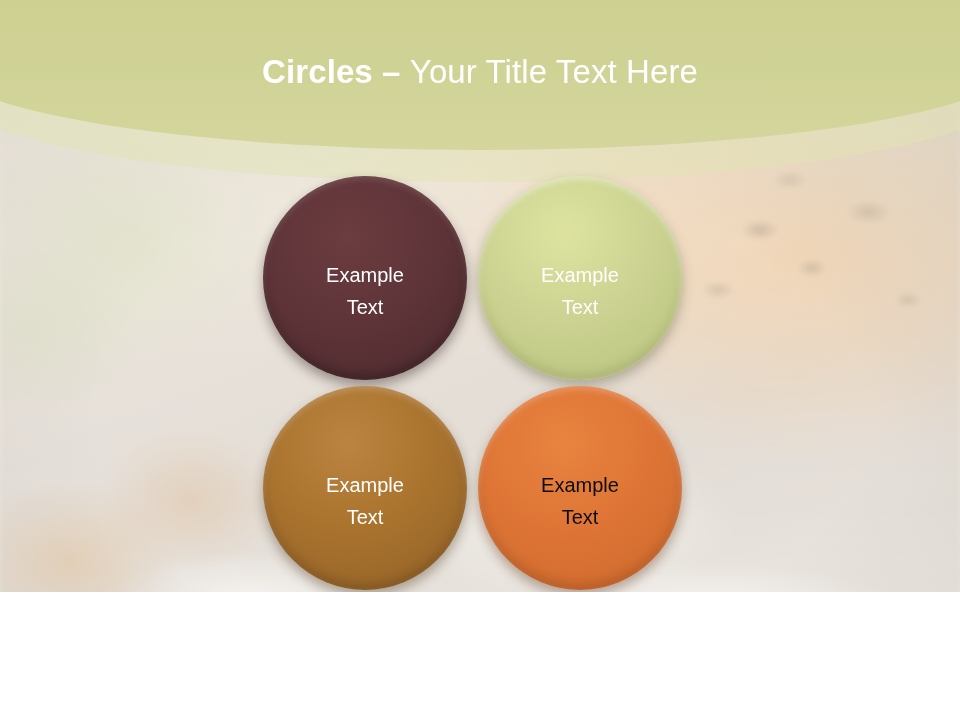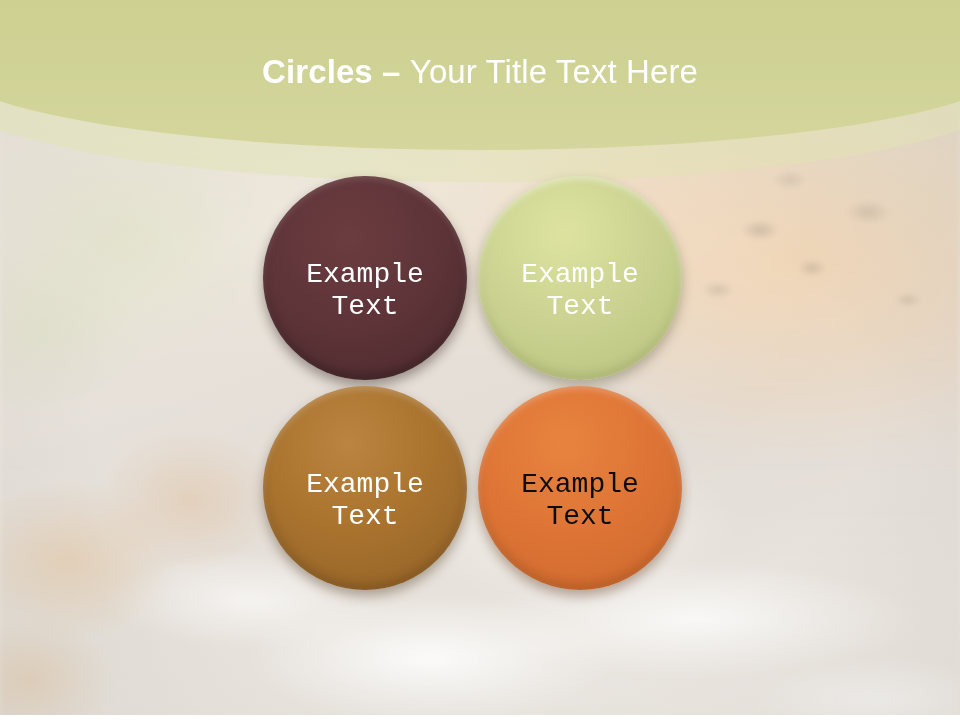--- a/index.html
+++ b/index.html
@@ -5,21 +5,21 @@
   * { margin:0; padding:0; box-sizing:border-box; }
   html,body { width:960px; height:720px; overflow:hidden; }
   body {
     font-family:"Liberation Sans", sans-serif;
     background:#ffffff;
     position:relative;
   }
 
   #slide {
     position:absolute; left:0; top:0;
-    width:960px; height:715px;
+    width:960px; height:592px;
     overflow:hidden;
     background:#e9e3d6;
   }
 
   
   .photo-base {
     position:absolute; left:0; top:0; width:960px; height:720px;
     background:
       
       radial-gradient(ellipse 260px 90px at 430px 660px, rgba(255,255,255,.85) 0%, rgba(255,255,255,0) 70%),
@@ -96,23 +96,22 @@
   .circles { position:absolute; left:0; top:0; width:960px; height:720px; z-index:3; }
 
   .circle {
     position:absolute;
     width:204px; height:204px;
     border-radius:50%;
     display:flex;
     align-items:center;
     justify-content:center;
     text-align:center;
-    font-size:28px;
+    font-size:20px;
     line-height:32px;
-    font-family:Liberation Mono, monospace;
   }
   .circle .label { display:block; padding-top:26px; }
 
   .c-tl { left:263px; top:176px; }
   .c-tr { left:478px; top:176px; }
   .c-bl { left:263px; top:386px; }
   .c-br { left:478px; top:386px; }
 
   .c-tl {
     color:#ffffff;

